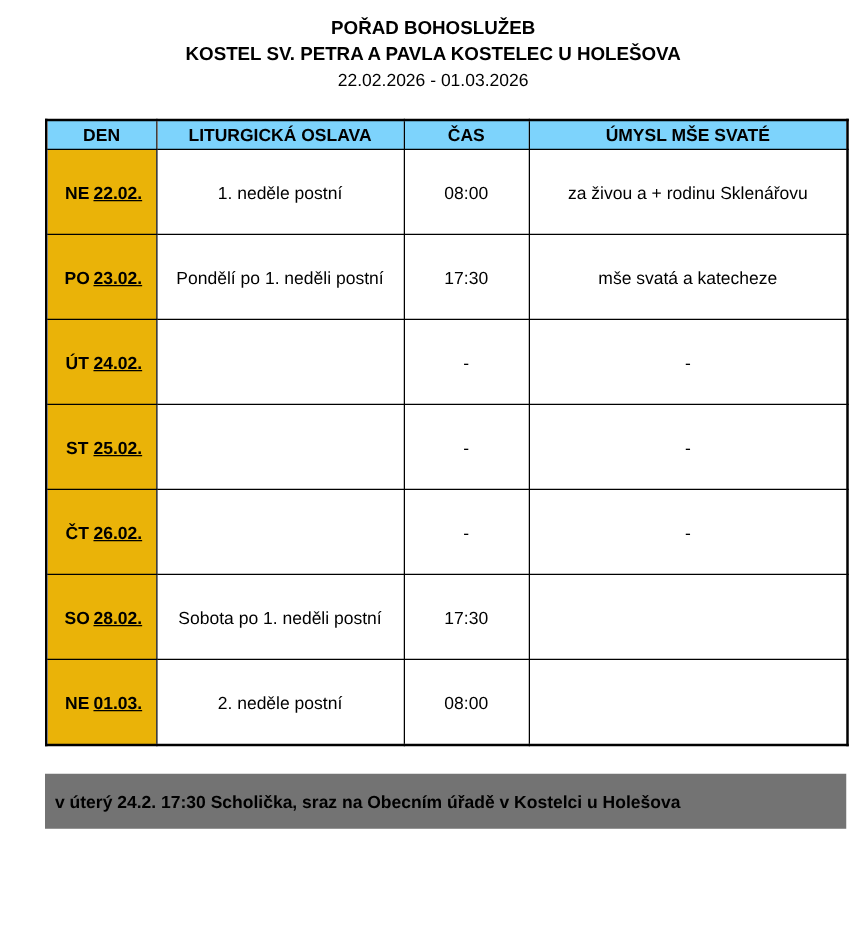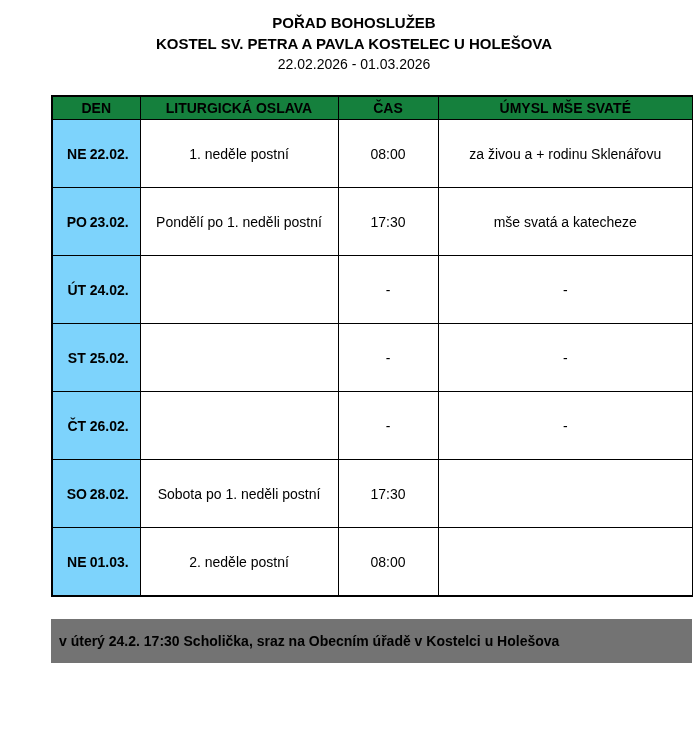--- a/index.html
+++ b/index.html
@@ -1,52 +1,53 @@
 <!DOCTYPE html>
 <html><head>
 <meta charset="utf-8">
 <style>
   html,body{margin:0;padding:0;background:#ffffff;}
   body{font-family:"Liberation Sans",sans-serif;color:#000000;}
-  .page{width:693px;height:743px;box-sizing:border-box;padding-top:12px;position:relative;padding-left:15px;}
+  .page{width:693px;height:743px;box-sizing:border-box;padding-top:12px;position:relative;}
   .titles{text-align:center;}
   .title-line{font-size:15px;font-weight:bold;line-height:21px;}
   .date-line{font-size:14px;font-weight:normal;line-height:21px;}
   table.schedule{
     border-collapse:collapse;
     table-layout:fixed;
     width:641px;
     margin:20px 0 0 36px;
     border:2px solid #000000;
   }
   table.schedule th,
   table.schedule td{
     border:1px solid #000000;
     font-size:14px;
     overflow:hidden;
   }
   table.schedule th{
     height:20px;
-    background:#15803d;
+    background:#7dd3fc;
     font-weight:bold;
     text-align:center;
     padding:1px 2px;
   }
   table.schedule td{
     height:67px;
     text-align:center;
     vertical-align:middle;
     padding:0 4px;
   }
   td.den-cell{
-    background:#7dd3fc;
+    background:#eab308;
     font-weight:bold;
     text-align:left;
     padding-left:7px;
     white-space:nowrap;
+    text-decoration:underline;
   }
   .den-day{display:inline-block;width:26px;}
   .footer-bar{
     margin:22px 0 0 36px;
     width:641px;
     height:44px;
     background:#737373;
     box-sizing:border-box;
     display:flex;
     align-items:center;

